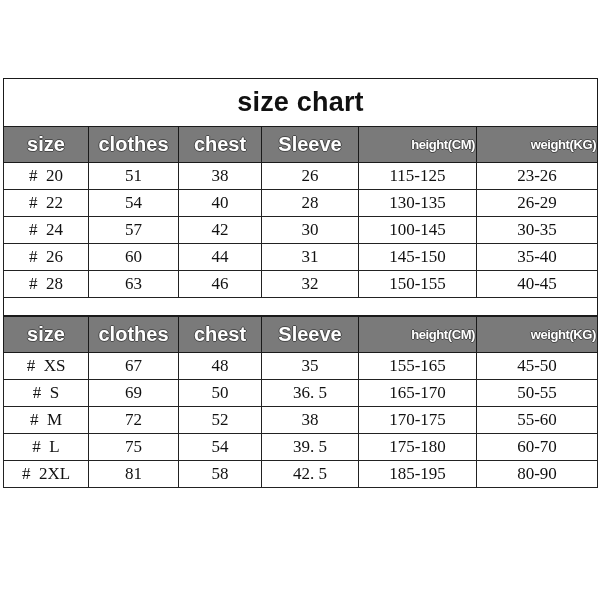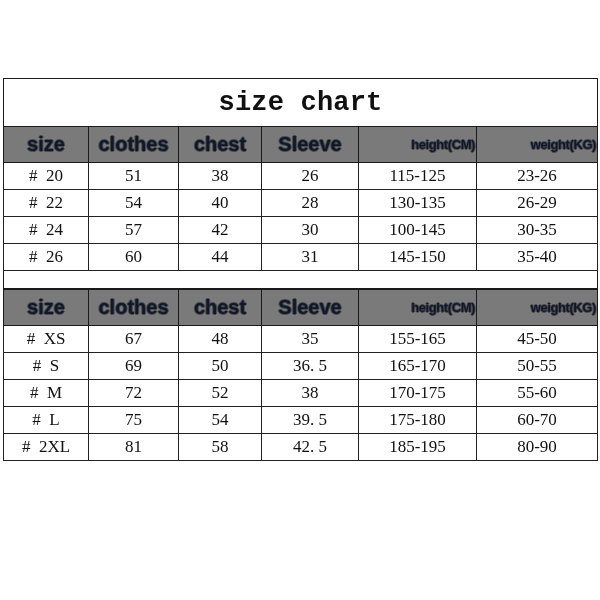--- a/index.html
+++ b/index.html
@@ -42,33 +42,33 @@
   table.size-table col.c-height  { width: 118px; }
   table.size-table col.c-weight  { width: 121px; }
 
   
   .title-cell {
     height: 47px;
     text-align: center;
     vertical-align: middle;
     border: 1.5px solid #1a1a1a;
     background: #ffffff;
-    font-family: Liberation Mono, monospace;
+    font-family: Liberation Sans, sans-serif;
     font-weight: bold;
     font-size: 27px;
     color: #111111;
     letter-spacing: 0.2px;
     padding: 0;
   }
 
   
   tr.head-row td {
     height: 35px;
     background: #7a7a7a;
-    color: #0f172a;
+    color: #ffffff;
     text-align: center;
     vertical-align: middle;
     font-family: "Liberation Sans", sans-serif;
     font-weight: bold;
     font-size: 20px;
     border: 1.5px solid #1a1a1a;
     padding: 0 1px;
     white-space: nowrap;
     text-shadow:
        1px  0px 0 #4a4a4a,
@@ -157,20 +157,28 @@
           <td>100-145</td>
           <td>30-35</td>
         </tr>
         <tr class="data-row">
           <td>#  26</td>
           <td>60</td>
           <td>44</td>
           <td>31</td>
           <td>145-150</td>
           <td>35-40</td>
+        </tr>
+        <tr class="data-row">
+          <td>#  28</td>
+          <td>63</td>
+          <td>46</td>
+          <td>32</td>
+          <td>150-155</td>
+          <td>40-45</td>
         </tr>
 
         <tr class="spacer-row">
           <td colspan="6"></td>
         </tr>
       </tbody>
     </table>
 
     <table class="size-table">
       <colgroup>

